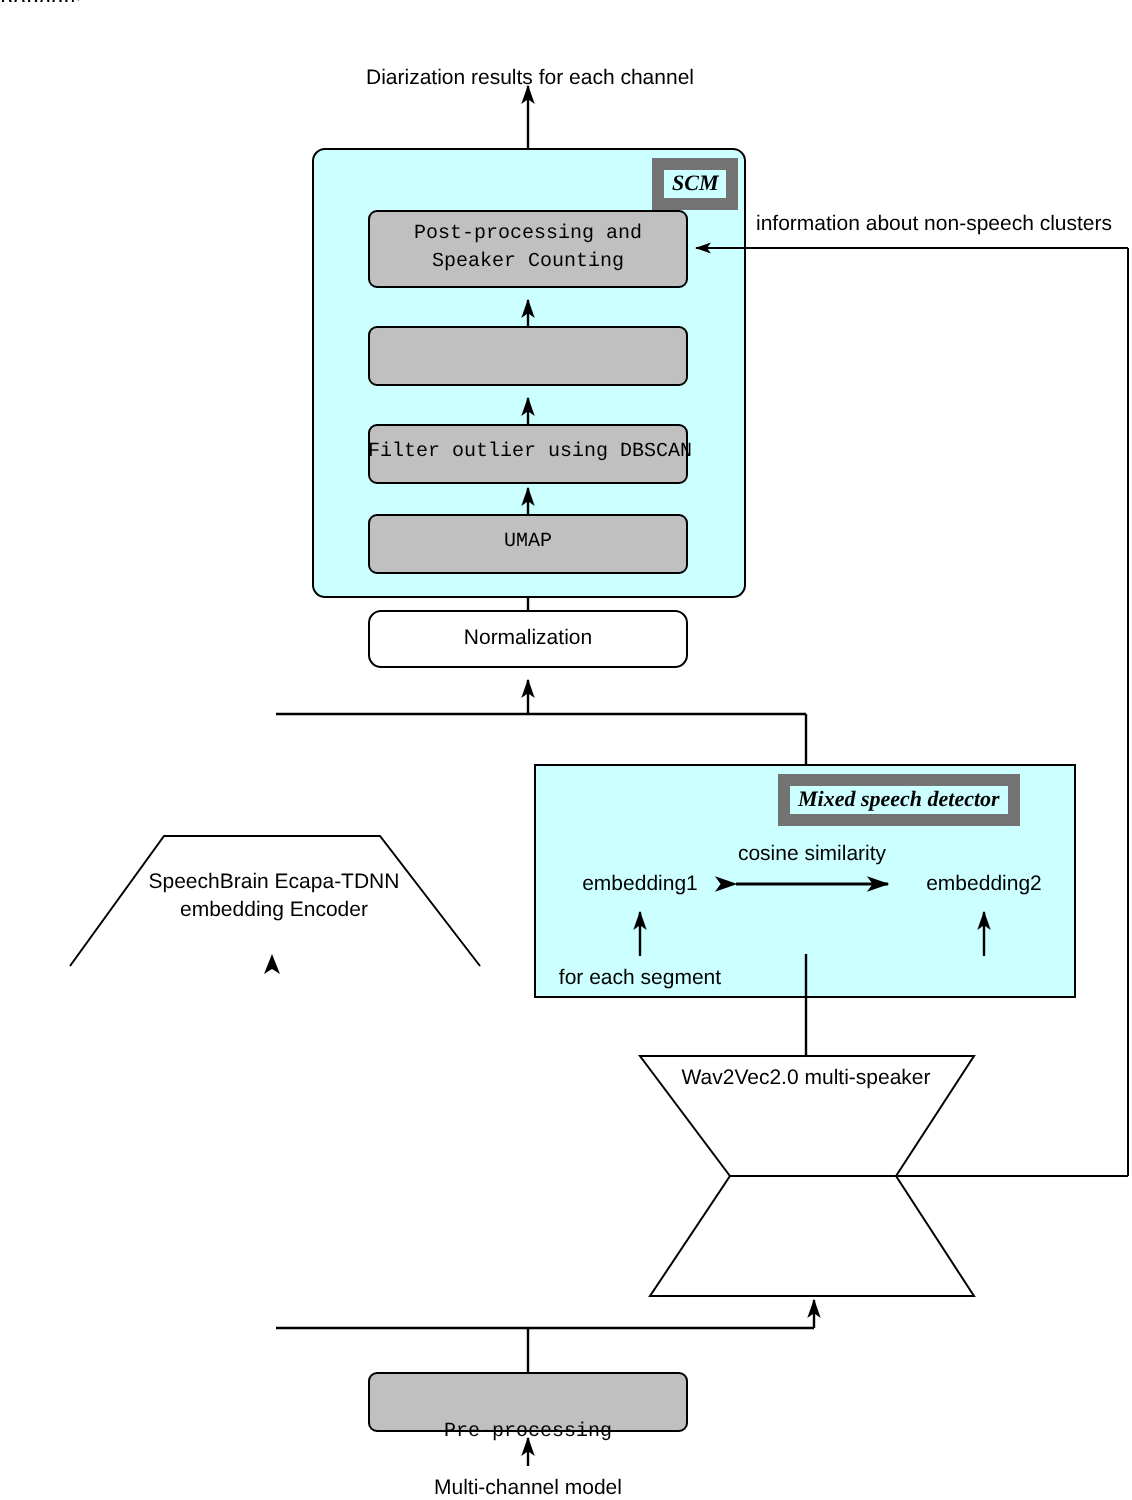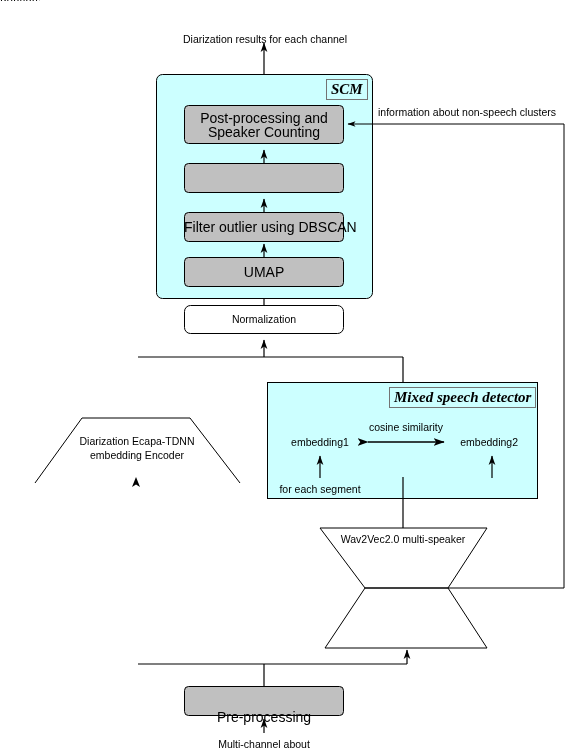--- a/index.html
+++ b/index.html
@@ -35,30 +35,31 @@
     left: 0px;
     top: -7px;
     font-size: 13px;
     font-family: "Liberation Serif", serif;
     color: #000;
     white-space: nowrap;
     overflow: hidden;
     height: 8px;
   }
   .grayboxlbl {
-    font-size: 14px;
+    font-size: 10px;
+    font-family: Liberation Mono, monospace;
   }
   .title-tag {
     position: absolute;
     font-family: "Liberation Serif", serif;
     font-style: italic;
     font-weight: bold;
-    font-size: 15px;
+    font-size: 11px;
     background: #ccffff;
-    border: 1px solid #737373;
+    border: 6px solid #737373;
     padding: 1px 4px;
     white-space: nowrap;
   }
 </style>
 </head>
 <body>
 
 <div id="diagram">
 
   <div class="cut-text">ponents.</div>
@@ -139,26 +140,26 @@
   <div class="lbl grayboxlbl" style="left:184px; top:266px; width:160px;">UMAP</div>
 
   <div class="lbl" style="left:184px; top:313px; width:160px;">Normalization</div>
 
   <div class="title-tag" style="left:389px; top:387px;">Mixed speech detector</div>
 
   <div class="lbl" style="left:356px; top:421px; width:100px;">cosine similarity</div>
 
   <div class="lbl" style="left:280px; top:436px; width:80px;">embedding1</div>
 
-  <div class="lbl" style="left:438px; top:436px; width:80px;text-align:right;">embedding2</div>
+  <div class="lbl" style="left:452px; top:436px; width:80px;">embedding2</div>
 
   <div class="lbl" style="left:270px; top:483px; width:100px;">for each segment</div>
 
-  <div class="lbl" style="left:57px; top:435px; width:160px;">Diarization Ecapa-TDNN</div>
+  <div class="lbl" style="left:57px; top:435px; width:160px;">SpeechBrain Ecapa-TDNN</div>
   <div class="lbl" style="left:57px; top:449px; width:160px;">embedding Encoder</div>
 
   <div class="lbl" style="left:323px; top:533px; width:160px;">Wav2Vec2.0 multi-speaker</div>
 
   <div class="lbl grayboxlbl" style="left:184px; top:695px; width:160px;margin-top:16px;">Pre-processing</div>
 
-  <div class="lbl" style="left:184px; top:738px; width:160px;">Multi-channel about</div>
+  <div class="lbl" style="left:184px; top:738px; width:160px;">Multi-channel model</div>
 
 </div>
 
 </body></html>

